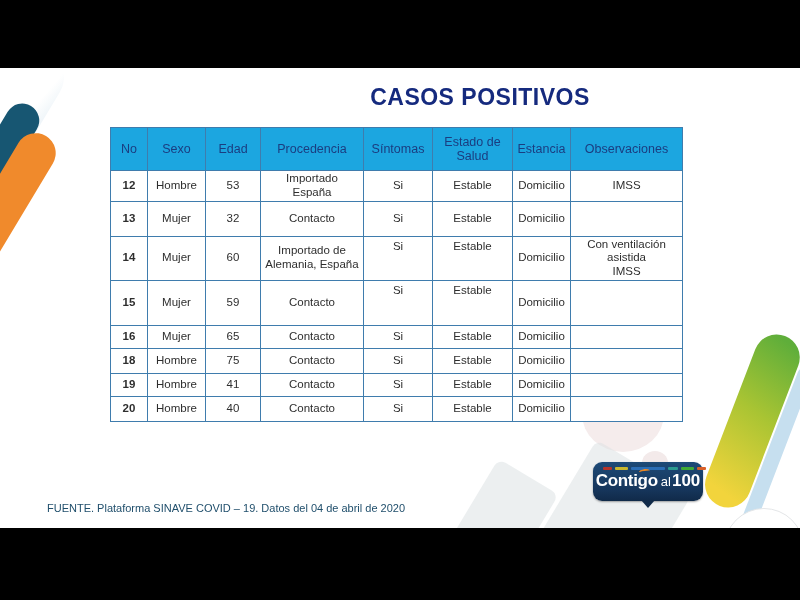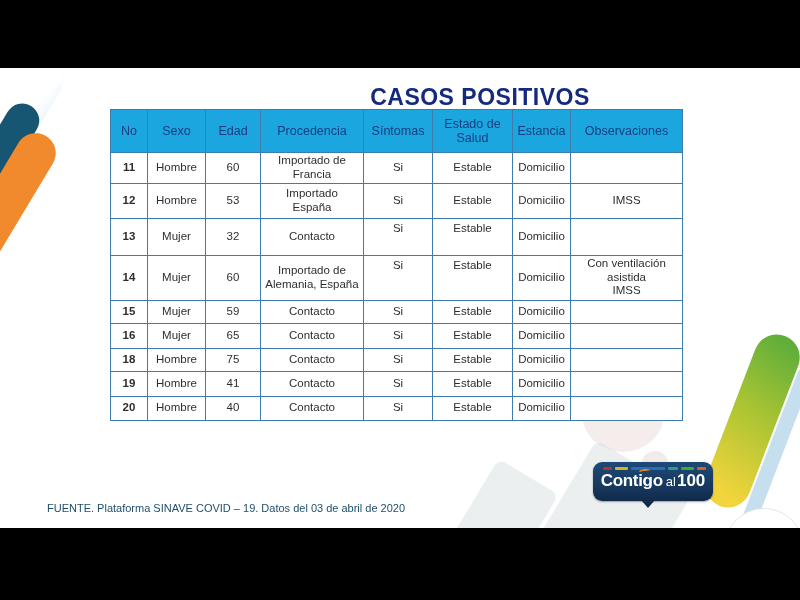--- a/index.html
+++ b/index.html
@@ -61,21 +61,21 @@
     position: absolute; left: 724px; top: 440px; width: 80px; height: 80px;
     border-radius: 50%; background: #ffffff; border: 1px solid #e4e6e8; z-index: 2;
   }
   
   .title {
     position: absolute; left: 290px; top: 16px; width: 380px;
     text-align: center; font-size: 23px; font-weight: 800;
     color: #152a7e; letter-spacing: .5px; z-index: 5;
   }
   
-  .tbl-wrap { position: absolute; left: 110px; top: 41px; z-index: 5; }
+  .tbl-wrap { position: absolute; left: 110px; top: 59px; z-index: 5; }
   table.cases {
     border-collapse: collapse; table-layout: fixed; width: 572px;
     background: transparent;
   }
   table.cases th, table.cases td {
     border: 1px solid #3f7cad; text-align: center; vertical-align: middle;
     white-space: pre-line; overflow: hidden;
   }
   table.cases th {
     background: #1ca6e0; color: #1b3d80; font-weight: 400;
@@ -100,21 +100,21 @@
   tbody tr:nth-child(3) td:nth-child(5), tbody tr:nth-child(3) td:nth-child(6),
   tbody tr:nth-child(4) td:nth-child(5), tbody tr:nth-child(4) td:nth-child(6)
   { vertical-align: top; padding-top: 3px; }
   
   .footer {
     position: absolute; left: 47px; top: 434px; font-size: 11px;
     color: #1f4e6b; z-index: 6;
   }
   
   .logo {
-    position: absolute; left: 593px; top: 394px; width: 120px; height: 39px;
+    position: absolute; left: 593px; top: 394px; width: 110px; height: 39px;
     background: linear-gradient(180deg, #1d4a77 0%, #16365c 70%, #102a49 100%);
     border-radius: 9px; z-index: 10;
     box-shadow: 0 1px 2px rgba(0,0,0,.35);
   }
   .logo .dashes {
     position: absolute; left: 10px; top: 5px; height: 3px; width: 103px;
     display: flex; gap: 3px; align-items: stretch;
   }
   .logo .dashes span { height: 3px; border-radius: 1px; display: block; }
   .logo .text-row {
@@ -175,30 +175,20 @@
             <th>Procedencia</th>
             <th>Síntomas</th>
             <th>Estado de
 Salud</th>
             <th>Estancia</th>
             <th>Observaciones</th>
           </tr>
         </thead>
         <tbody>
           <tr>
-            <td>11</td>
-            <td>Hombre</td>
-            <td>60</td>
-            <td>Importado de Francia</td>
-            <td>Si</td>
-            <td>Estable</td>
-            <td>Domicilio</td>
-            <td></td>
-          </tr>
-          <tr>
             <td>12</td>
             <td>Hombre</td>
             <td>53</td>
             <td>Importado
 España</td>
             <td>Si</td>
             <td>Estable</td>
             <td>Domicilio</td>
             <td>IMSS</td>
           </tr>
@@ -272,21 +262,21 @@
             <td>Contacto</td>
             <td>Si</td>
             <td>Estable</td>
             <td>Domicilio</td>
             <td></td>
           </tr>
         </tbody>
       </table>
   </div>
 
-  <div class="footer">FUENTE. Plataforma SINAVE COVID – 19. Datos del 03 de abril de 2020</div>
+  <div class="footer">FUENTE. Plataforma SINAVE COVID – 19. Datos del 04 de abril de 2020</div>
 
   <div class="logo">
     <div class="dashes" id="logo-dashes">
         <span style="background: rgb(181, 51, 42); width: 9px;"></span>
         <span style="background: rgb(200, 183, 46); width: 14px;"></span>
         <span style="background: rgb(42, 109, 181); width: 36px;"></span>
         <span style="background: rgb(42, 154, 143); width: 11px;"></span>
         <span style="background: rgb(63, 170, 53); width: 14px;"></span>
         <span style="background: rgb(217, 95, 40); width: 9px;"></span>
       </div>

